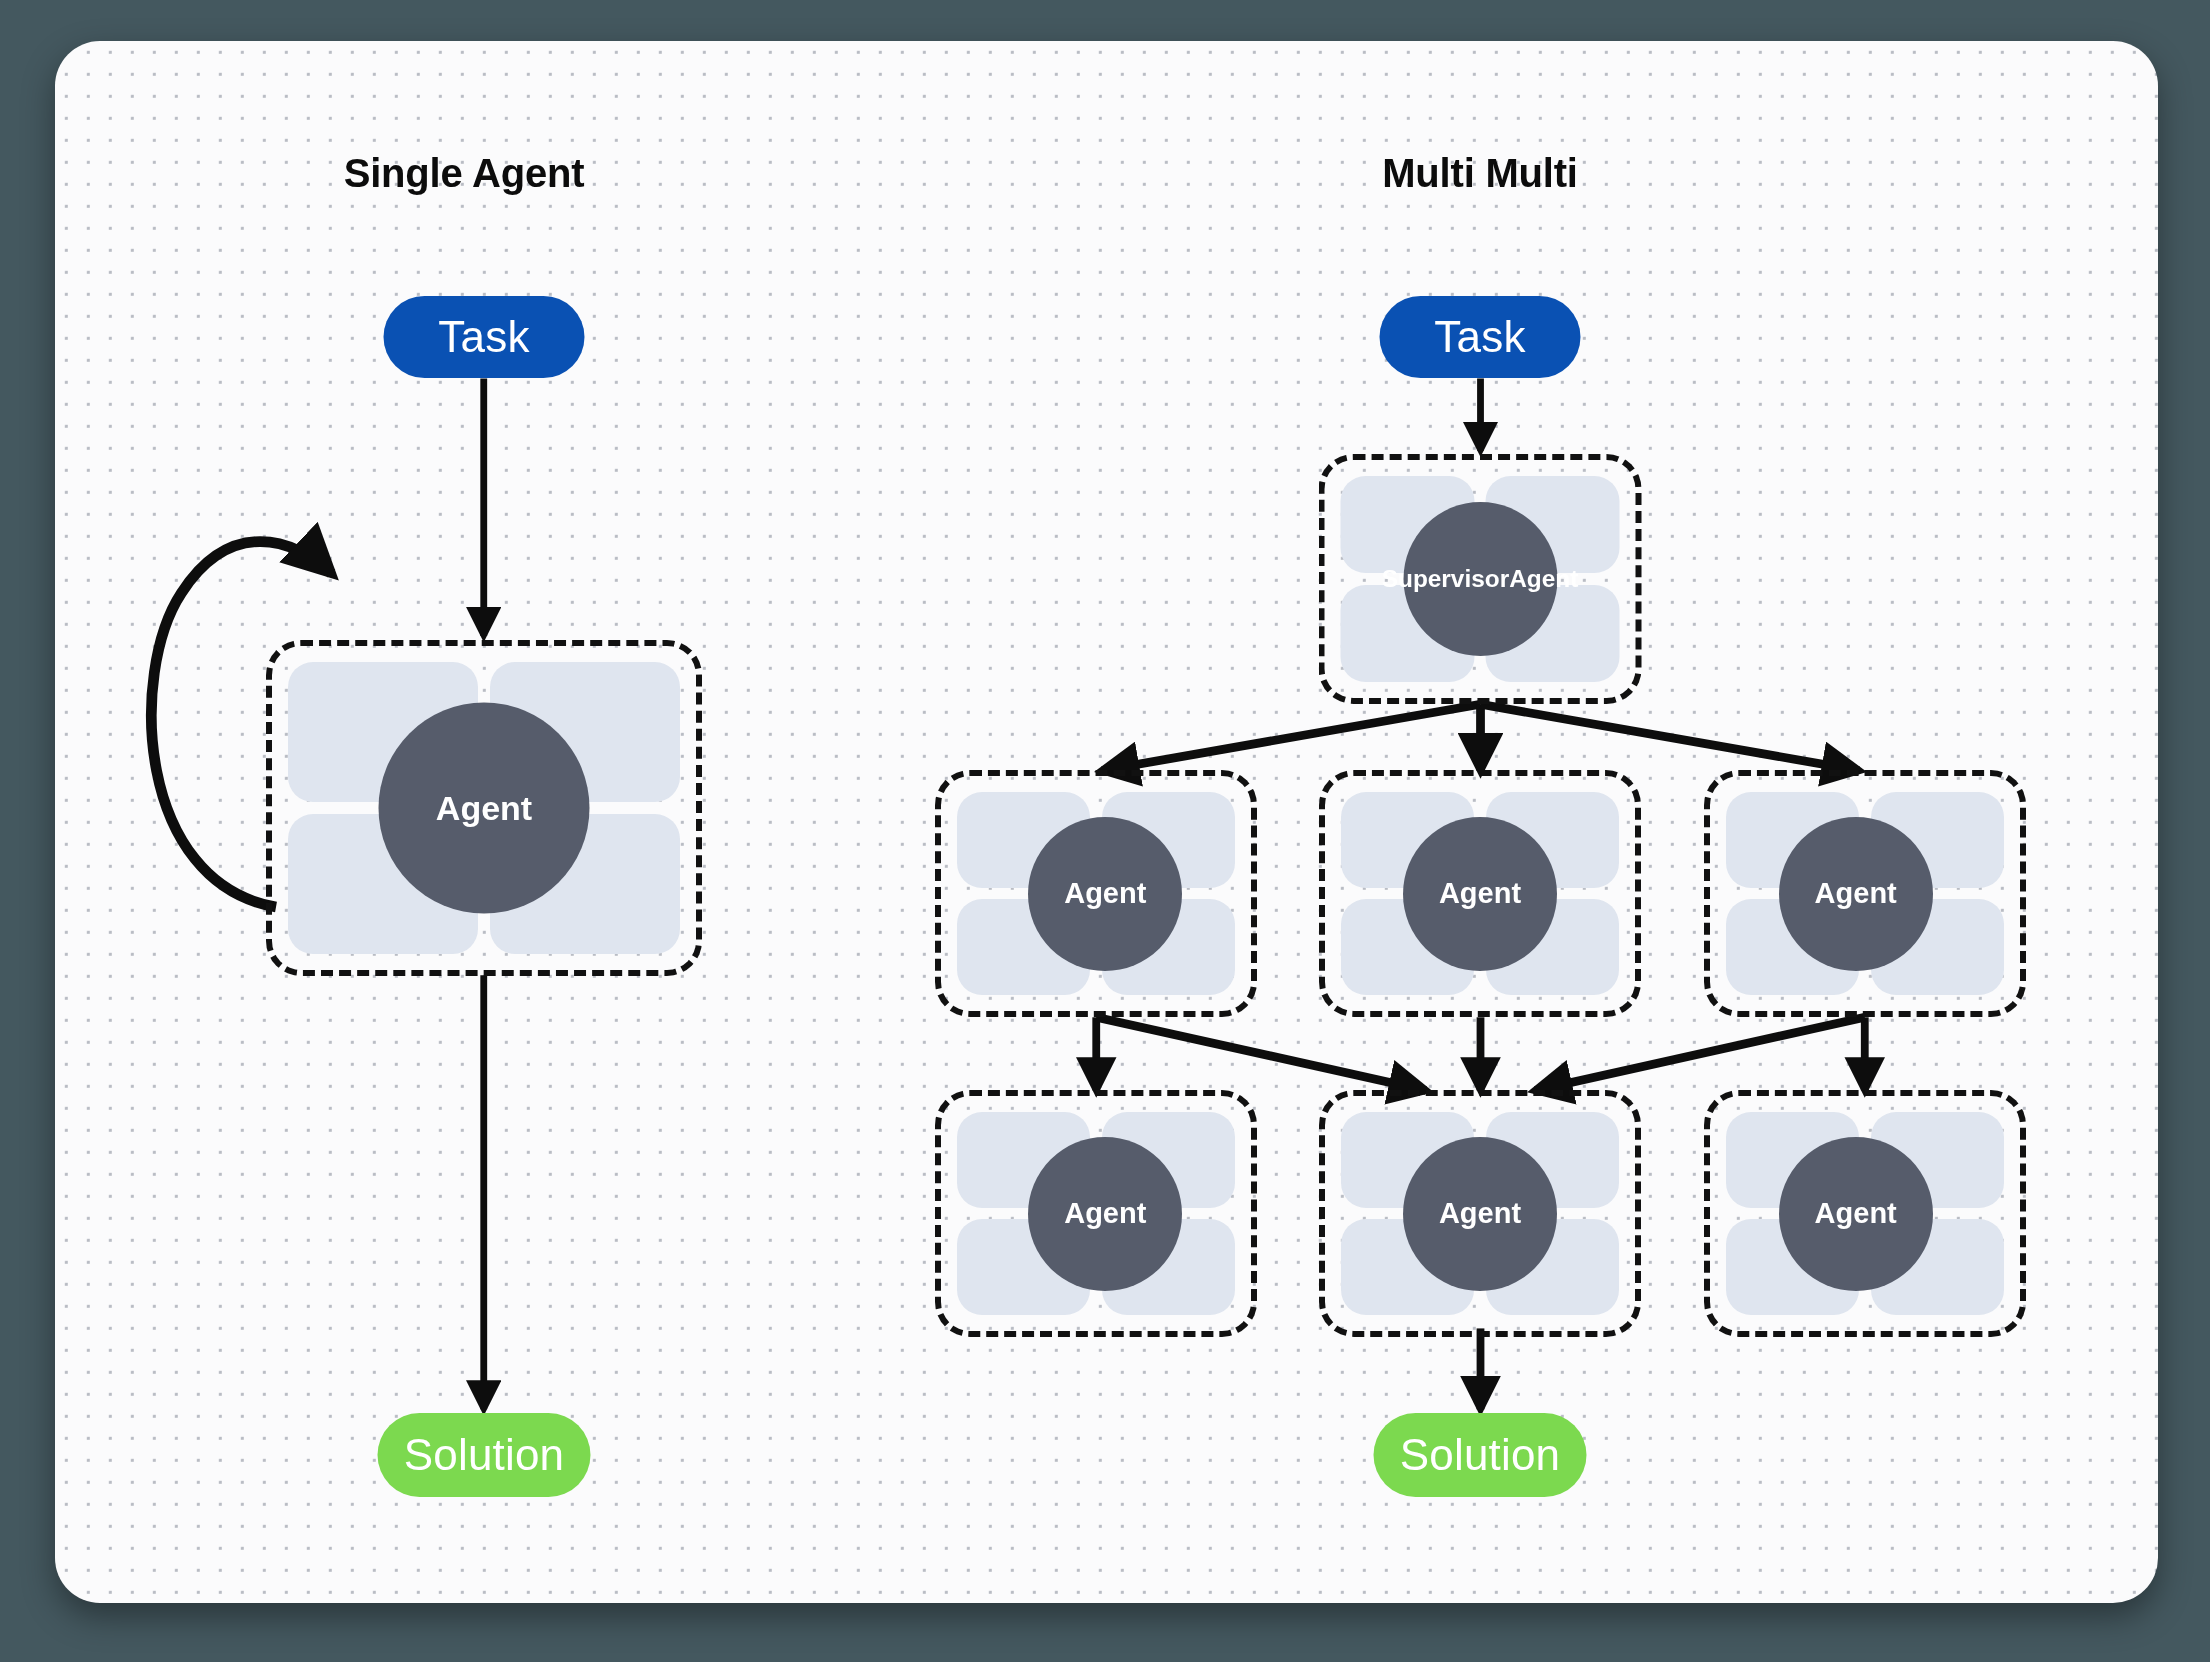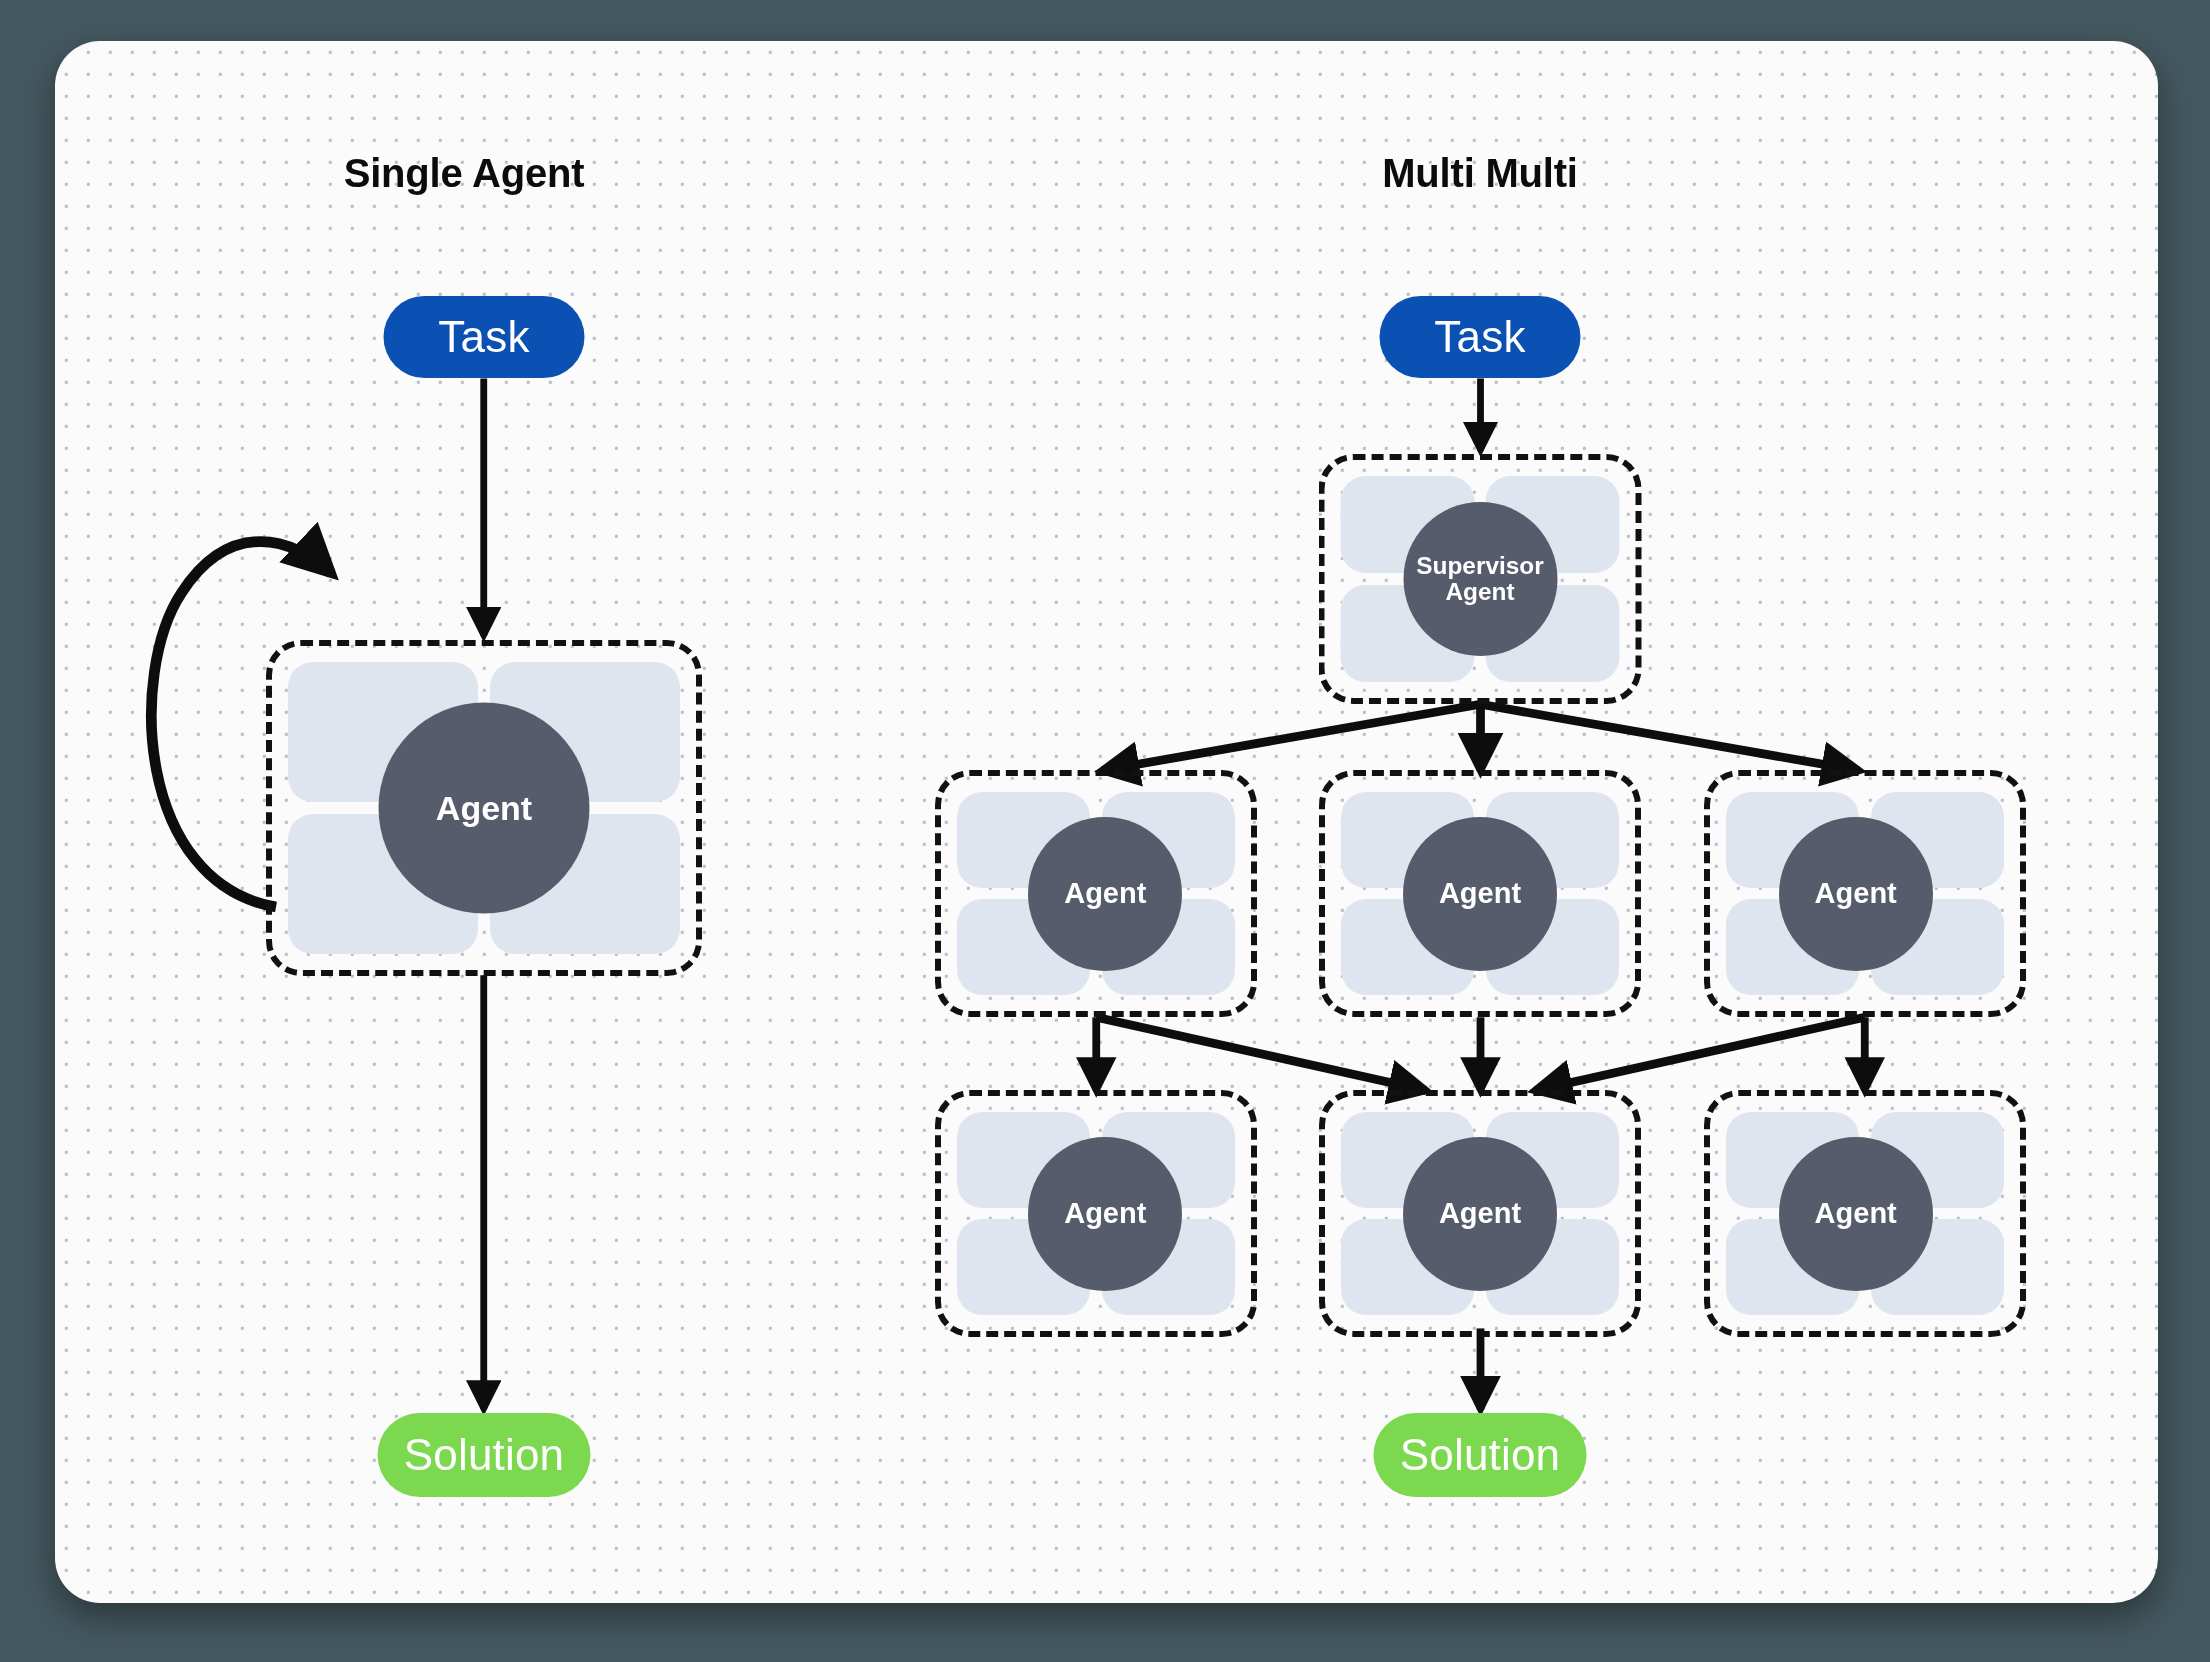--- a/index.html
+++ b/index.html
@@ -148,21 +148,21 @@
 
   <div class="pill" style="left:1480px; top:296px; width:201px; height:82px; background:#0a51b3;">Task</div>
 
   <div class="agent-group" style="left:1480px; top:454px; width:323px; height:250px;">
     <div class="tiles">
       <div class="tile"></div>
       <div class="tile"></div>
       <div class="tile"></div>
       <div class="tile"></div>
     </div>
-    <div class="agent-circle" style="left:50%; top:50%; transform:translate(-50%,-50%); width:154px; height:154px; font-size:24.4px; flex-direction:column;">
+    <div class="agent-circle" style="left:50%; top:50%; transform:translate(-50%,-50%); width:154px; height:154px; font-size:24.4px; flex-direction:row;">
       <span>Supervisor</span>
       <span>Agent</span>
     </div>
   </div>
 
   <div class="agent-group" style="left:1096px; top:770px; width:322px; height:247px;">
     <div class="tiles">
       <div class="tile"></div>
       <div class="tile"></div>
       <div class="tile"></div>

